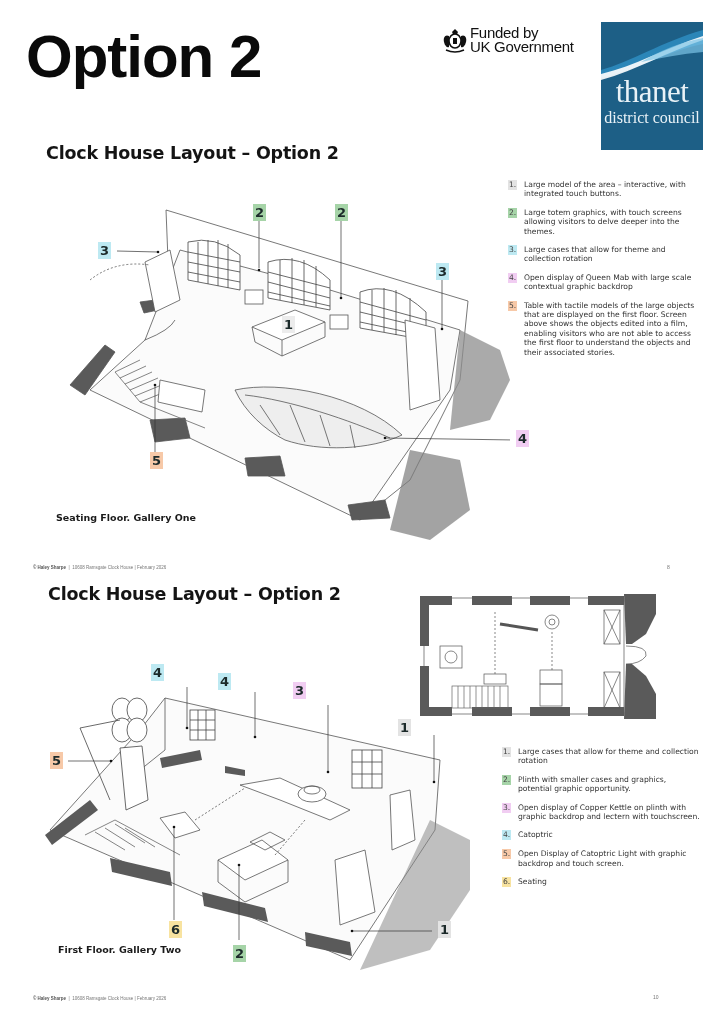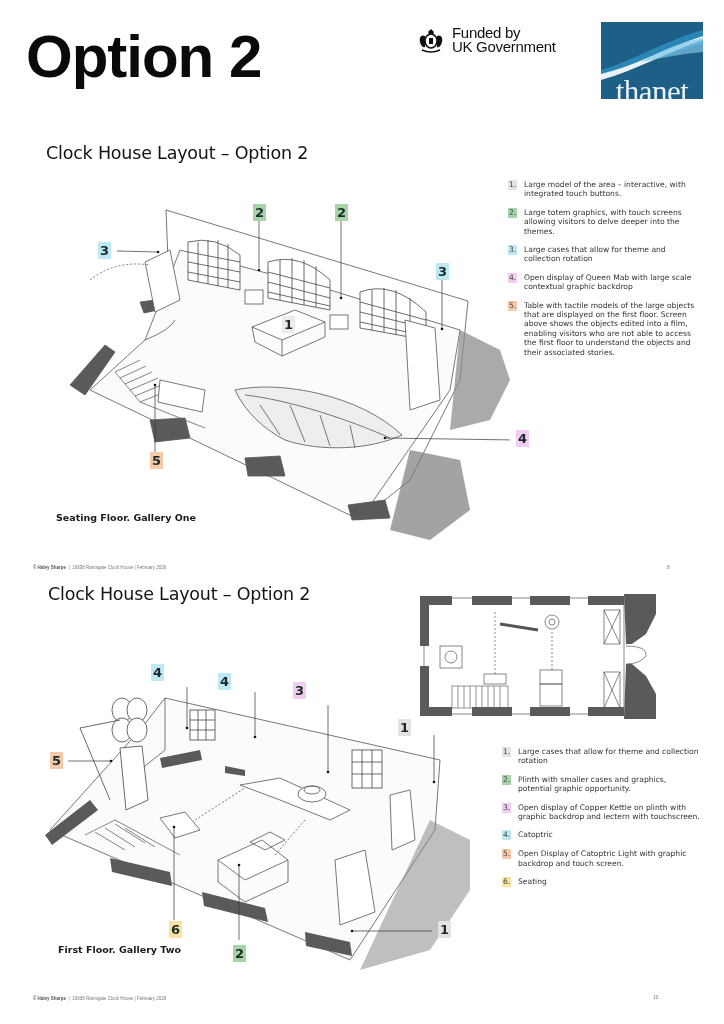--- a/index.html
+++ b/index.html
@@ -3,30 +3,30 @@
 <meta charset="utf-8">
 <style>
   * { box-sizing: border-box; margin: 0; padding: 0; }
   html, body { width: 724px; height: 1024px; background: #ffffff; overflow: hidden; }
   body { position: relative; font-family: "Liberation Sans", sans-serif; color: #111; }
 
   .abs { position: absolute; }
 
   
   .page-title { left: 26px; top: 22px; font-size: 60px; font-weight: bold; letter-spacing: -1px; color: #0a0a0a; font-family: "Liberation Sans", sans-serif; text-align: right; }
-  .funded { left: 416px; top: 26px; display: flex; align-items: center; gap: 6px; }
+  .funded { left: 440px; top: 26px; display: flex; align-items: center; }
   .funded .crest { width: 30px; height: 28px; }
   .funded .txt { font-size: 15px; line-height: 14px; color: #111; font-family: "Liberation Sans", sans-serif; letter-spacing: -0.3px; }
-  .tdc-logo { left: 601px; top: 22px; width: 102px; height: 77px; background: #1d5f86; overflow: hidden; }
+  .tdc-logo { left: 601px; top: 22px; width: 102px; height: 128px; background: #1d5f86; overflow: hidden; }
   .tdc-logo svg { position: absolute; left: 0; top: 0; }
   .tdc-logo .t1 { position: absolute; left: 0; right: 0; top: 55px; text-align: center; color: #e9f2f7; font-family: "Liberation Serif", serif; font-size: 31px; line-height: 30px; letter-spacing: -0.5px; }
   .tdc-logo .t2 { position: absolute; left: 0; right: 0; top: 87px; text-align: center; color: #e9f2f7; font-family: "Liberation Serif", serif; font-size: 16px; }
 
   
-  .section-title { font-family: "DejaVu Sans", sans-serif; font-weight: normal; font-size: 17.5px; color: #141414; letter-spacing: -0.2px; }
+  .section-title { font-family: "DejaVu Sans", sans-serif; font-weight: bold; font-size: 17.5px; color: #141414; letter-spacing: -0.2px; }
 
   
   .legend { width: 190px; }
   .legend-item { display: flex; gap: 7px; margin-bottom: 9px; font-family: "DejaVu Sans", sans-serif; font-size: 7.6px; line-height: 9.4px; color: #333; }
   .legend-item .num { flex: 0 0 auto; width: 9px; height: 10px; font-size: 7.6px; text-align: center; line-height: 10px; color: #444; }
   .legend-item .txt { flex: 1; }
 
   
   .badge { position: absolute; font-family: "DejaVu Sans", sans-serif; font-weight: bold; font-size: 13px; line-height: 17px; padding: 0 2px; color: #1c2a2a; }
   .b-gray { background: #e3e3e3; }

